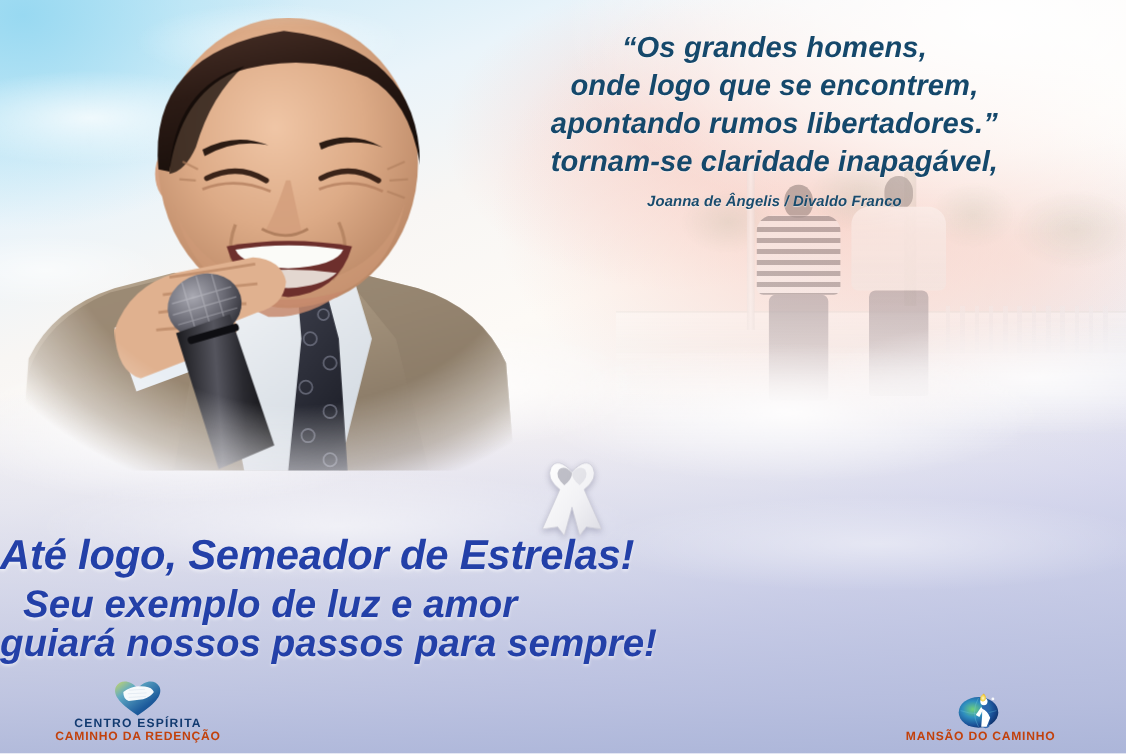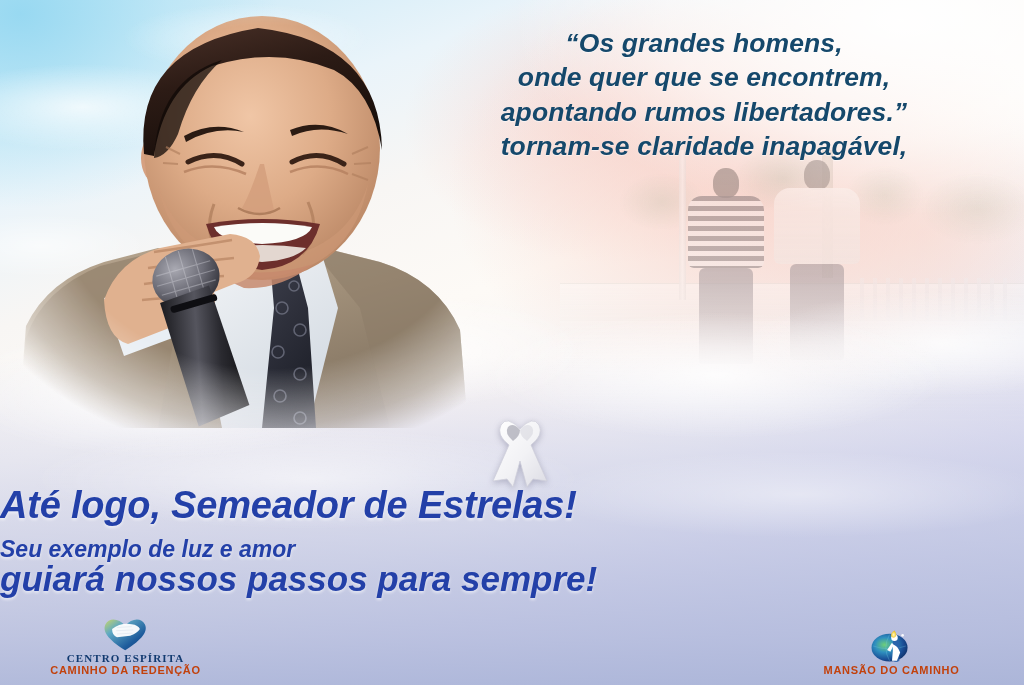--- a/index.html
+++ b/index.html
@@ -174,32 +174,32 @@
   
   .headline {
     position:absolute; left:0; right:0; top:486px;
     text-align:left;
     font-style:italic; font-weight:bold;
     color:#2340a8;
     line-height:1.00;
     text-shadow:0 2px 3px rgba(255,255,255,0.55);
   }
   .hl1 { font-size:38px; letter-spacing:-0.2px; }
-  .hl2 { font-size:23px; margin-top:14px; }
+  .hl2 { font-size:35px; margin-top:8px;padding-left:21px; }
   .hl3 { font-size:35px; }
 
   
   .logo-block { position:absolute; bottom:8px; text-align:center; }
   #logo-left  { left:8px;  width:235px; }
   #logo-right { right:15px; width:235px; }
   .logo-mark { height:36px; display:flex; align-items:center; justify-content:center; }
   .logo-mark svg { height:36px; display:block; }
   .logo-text-sm {
     font-size:11px; font-weight:bold; color:#123a70;
-    letter-spacing:1.1px; line-height:1.15;font-family:Liberation Serif, serif;
+    letter-spacing:1.1px; line-height:1.15;
   }
   .logo-text-lg {
     font-size:11px; font-weight:bold; color:#c2410c;
     letter-spacing:0.7px; line-height:1.15;
   }
 </style>
 </head>
 <body>
 
 <div id="poster">
@@ -365,23 +365,24 @@
             <path d="M192 244 v52"></path>
         </g>
         <path d="M156 292 L206 278 L238 400 L186 418 Z" fill="url(#micG)" transform="rotate(-4 196 350)"></path>
         <rect x="162" y="292" width="48" height="7" rx="3" fill="#0e0e12" transform="rotate(-16 186 296)"></rect>
       </g>
     </svg>
   </div>
 
   <div class="quote">
     <div class="quote-line">“Os grandes homens,</div>
-    <div class="quote-line">onde quer que se encontrem,</div>
+    <div class="quote-line">onde logo que se encontrem,</div>
     <div class="quote-line">apontando rumos libertadores.”</div>
     <div class="quote-line">tornam-se claridade inapagável,</div>
+    <div class="quote-attr">Joanna de Ângelis / Divaldo Franco</div>
   </div>
 
   <div class="ribbon">
     <svg viewBox="0 0 62 78" xmlns="http://www.w3.org/2000/svg">
       <defs>
         <linearGradient id="ribG" x1="0" y1="0" x2="1" y2="1">
           <stop offset="0%" stop-color="#ffffff"></stop>
           <stop offset="55%" stop-color="#f2f2f5"></stop>
           <stop offset="100%" stop-color="#dcdce4"></stop>
         </linearGradient>

